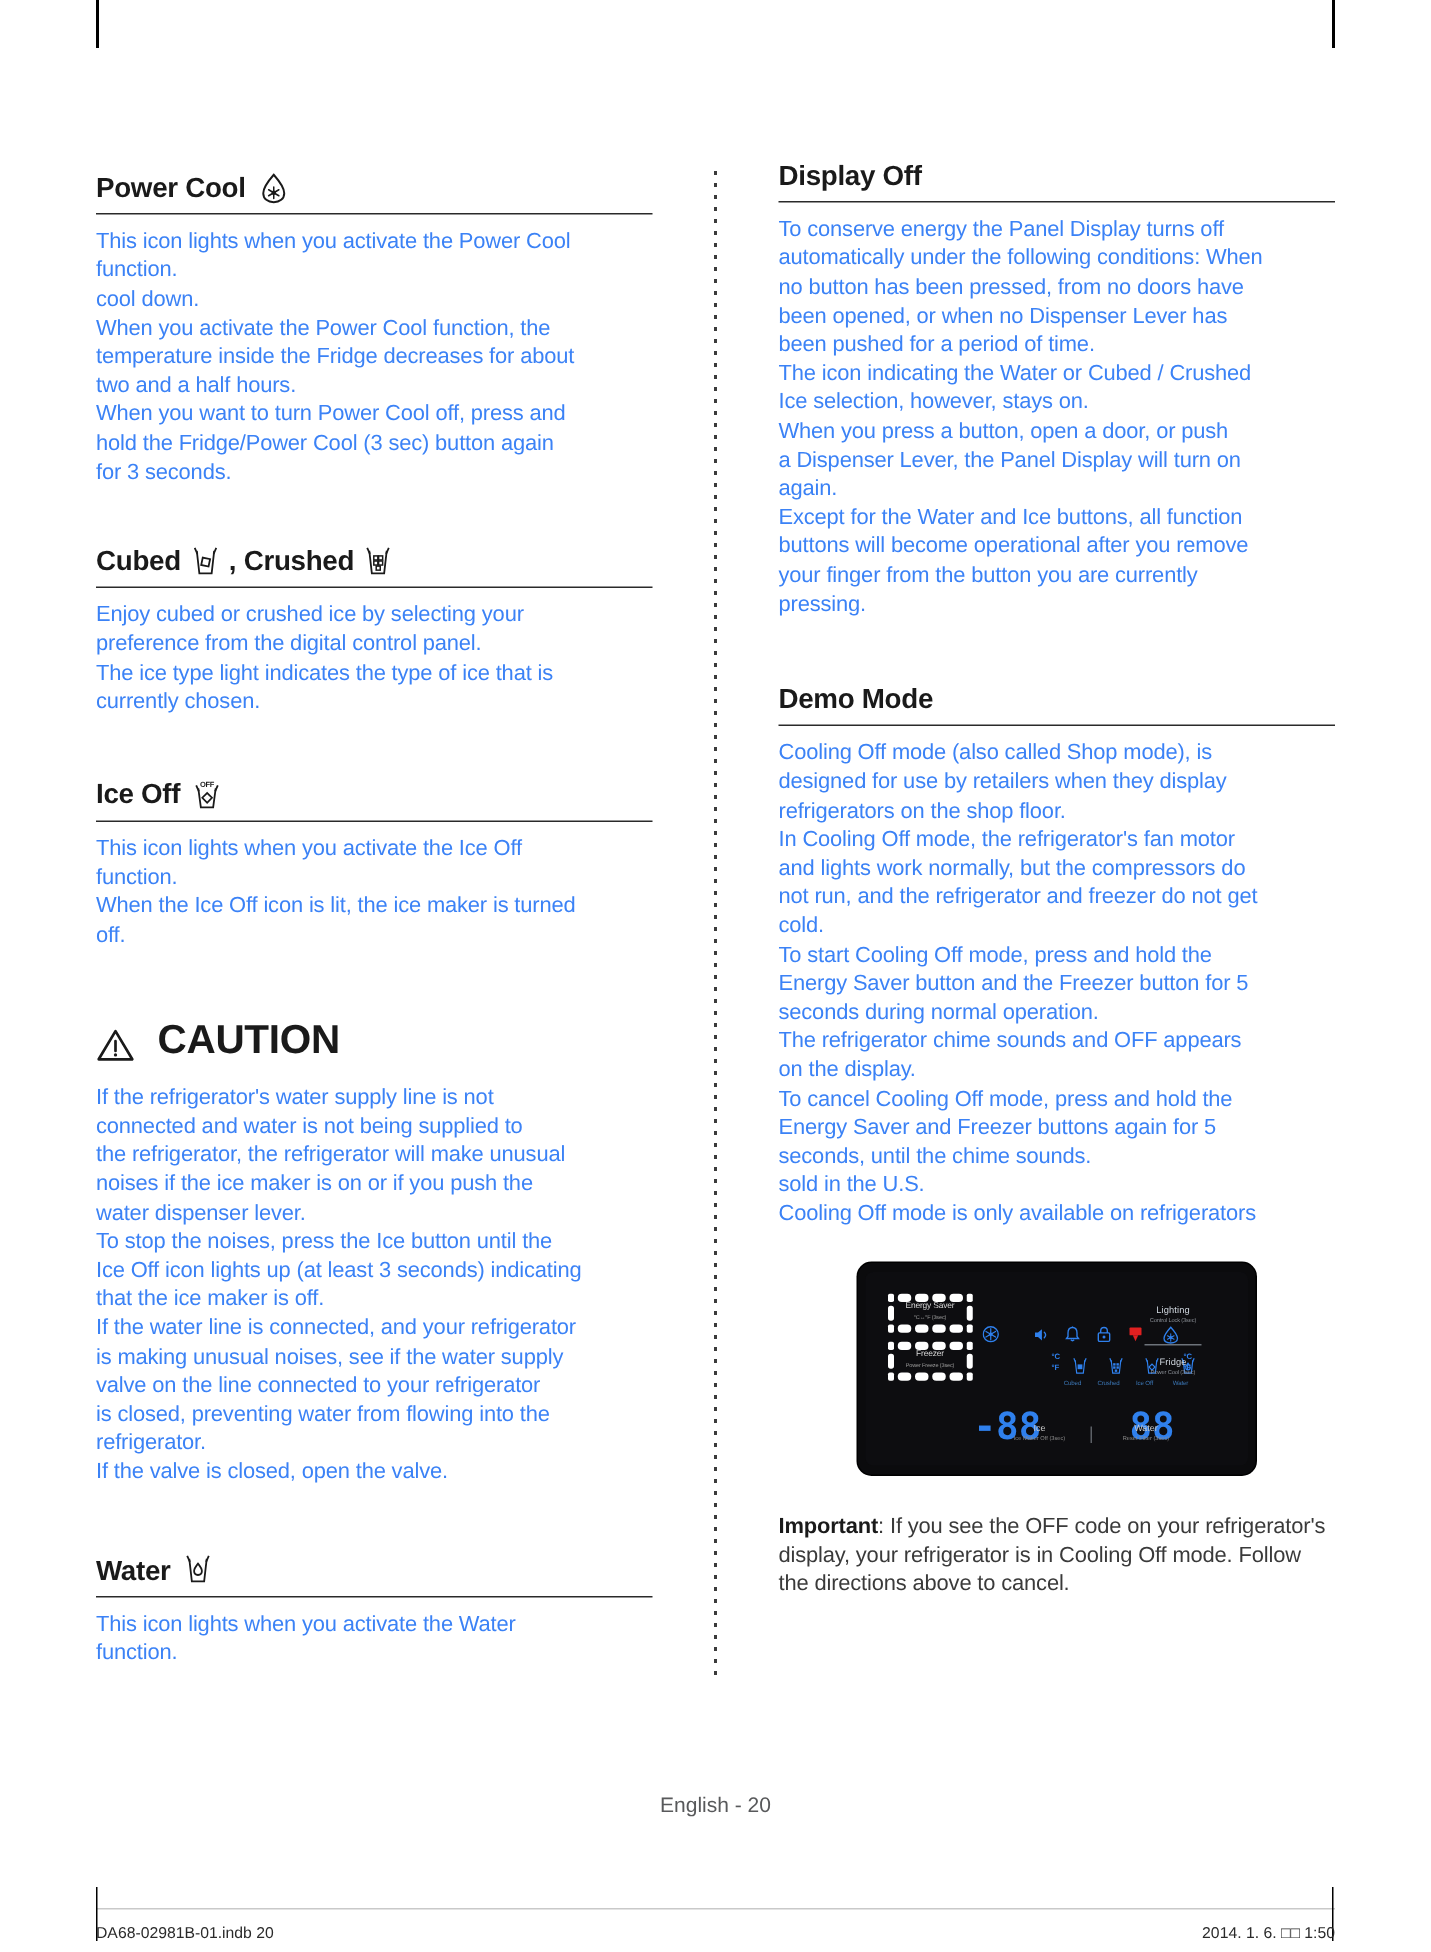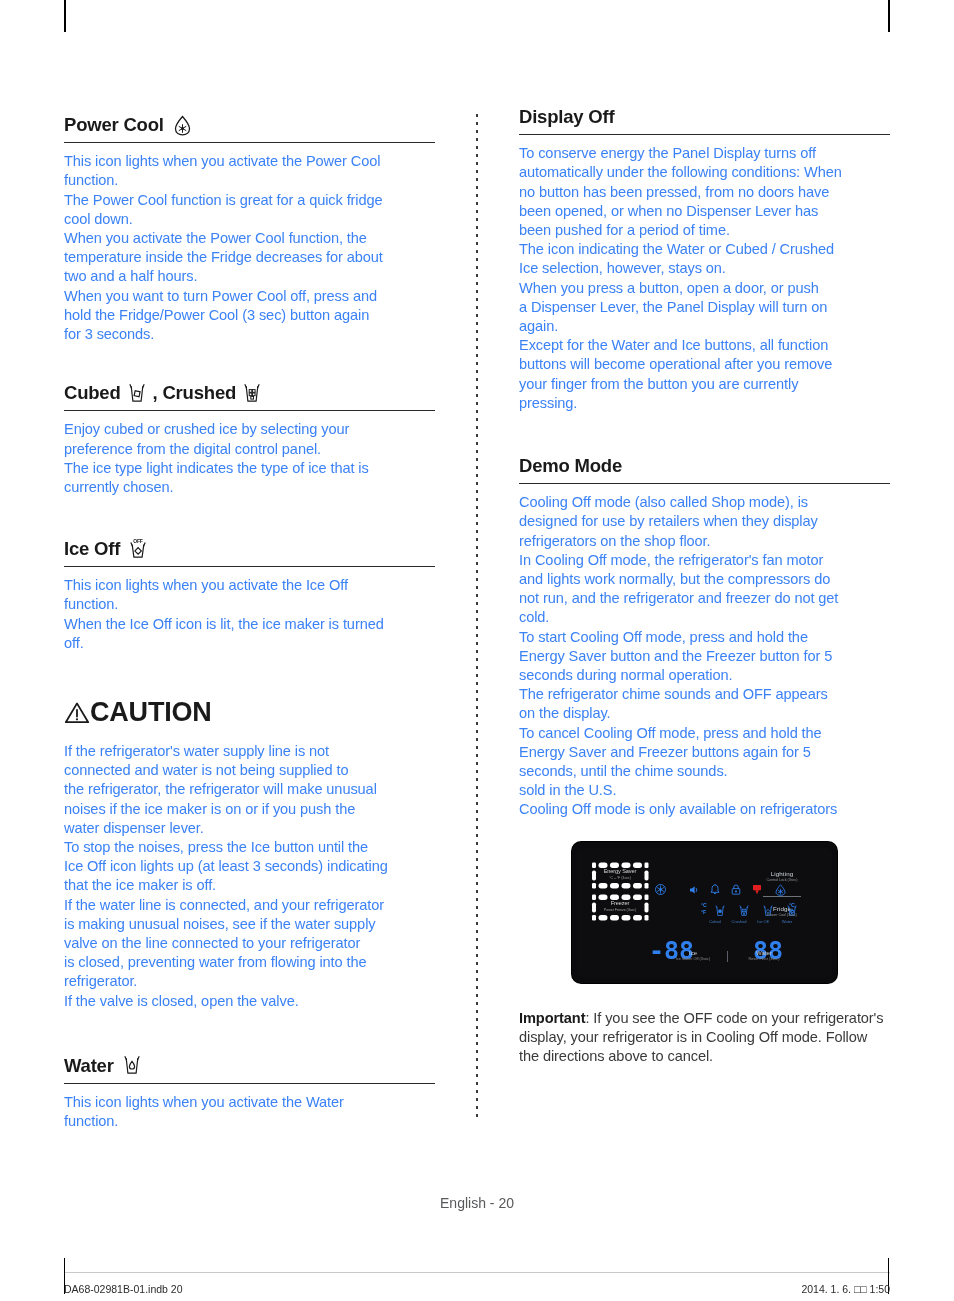--- a/index.html
+++ b/index.html
@@ -71,22 +71,22 @@
     line-height: 19.2px;
     margin: 0;
     color: #3b82f6;
     letter-spacing: -0.1px;
   }
   .sec .body span.line { display: block; }
 
   
   .caution-head {
     display: flex;
-    align-items: center;
-    gap: 0;
+    align-items: flex-end;
+    gap: 15px;
     font-size: 27px;
     font-weight: bold;
     margin: 0 0 14px 0;
     color: #1a1a1a;
     letter-spacing: -0.2px;
   }
 
   
   .icn { display: inline-flex; align-items: center; }
 
@@ -254,21 +254,20 @@
                 <line x1="12.9" y1="11.5" x2="6.1" y2="15.5"></line>
               </g>
               <circle cx="9.5" cy="13.5" r="1.5" fill="#1a1a1a"></circle>
             </svg>
           </span>
         </h2>
         <hr class="rule">
         <div class="body">
           <span class="line">This icon lights when you activate the Power Cool</span>
           <span class="line">function.</span>
-          <span class="line">The Power Cool function is great for a quick fridge</span>
           <span class="line">cool down.</span>
           <span class="line">When you activate the Power Cool function, the</span>
           <span class="line">temperature inside the Fridge decreases for about</span>
           <span class="line">two and a half hours.</span>
           <span class="line">When you want to turn Power Cool off, press and</span>
           <span class="line">hold the Fridge/Power Cool (3 sec) button again</span>
           <span class="line">for 3 seconds.</span>
         </div>
       </section>
 

